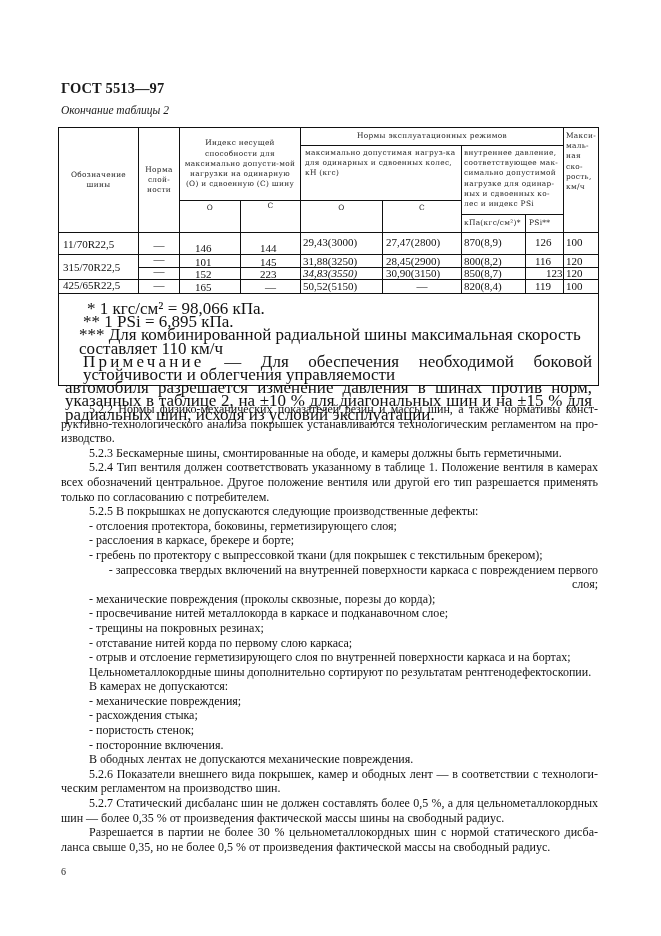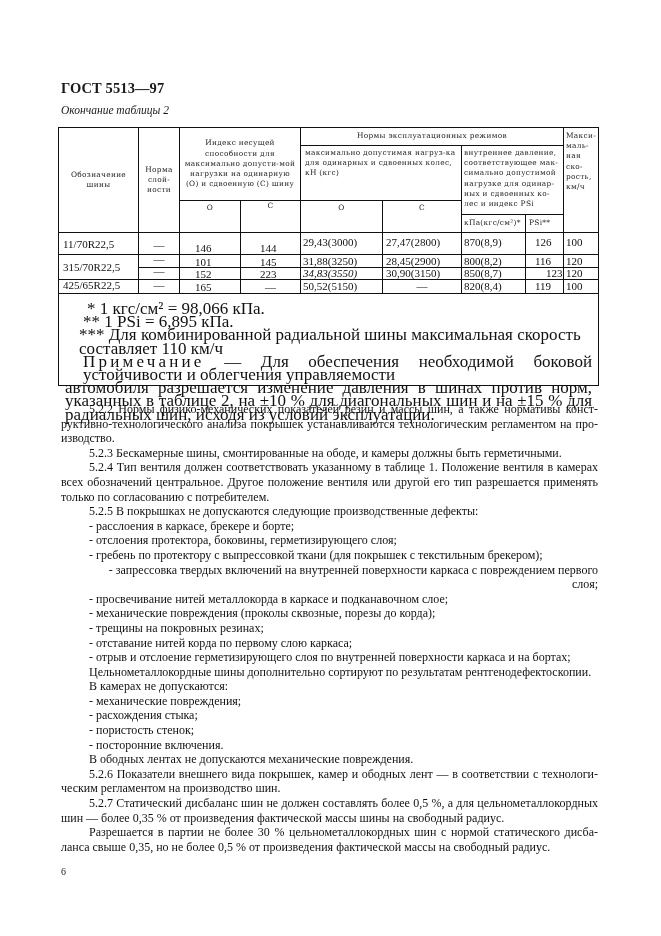--- a/index.html
+++ b/index.html
@@ -128,26 +128,26 @@
     <div class="note"><span class="lbl">Примечание</span><span> — Для обеспечения необходимой боковой устойчивости и облегчения управляемости</span></div>
     <div class="note-cont">автомобиля разрешается изменение давления в шинах против норм, указанных в таблице 2, на ±10 % для диагональных шин и на ±15 % для радиальных шин, исходя из условий эксплуатации.</div>
   </div>
 </div>
 
 <div class="abs body">
   <p class="ind">5.2.2 Нормы физико-механических показателей резин и массы шин, а также нормативы конст-руктивно-технологического анализа покрышек устанавливаются технологическим регламентом на про-изводство.</p>
   <p class="ind">5.2.3 Бескамерные шины, смонтированные на ободе, и камеры должны быть герметичными.</p>
   <p class="ind">5.2.4 Тип вентиля должен соответствовать указанному в таблице 1. Положение вентиля в камерах всех обозначений центральное. Другое положение вентиля или другой его тип разрешается применять только по согласованию с потребителем.</p>
   <p class="ind">5.2.5 В покрышках не допускаются следующие производственные дефекты:</p>
+  <p class="li">- отслоения протектора, боковины, герметизирующего слоя;</p>
   <p class="li">- расслоения в каркасе, брекере и борте;</p>
-  <p class="li">- отслоения протектора, боковины, герметизирующего слоя;</p>
   <p class="li">- гребень по протектору с выпрессовкой ткани (для покрышек с текстильным брекером);</p>
   <p class="flat">- запрессовка твердых включений на внутренней поверхности каркаса с повреждением первого слоя;</p>
+  <p class="li">- механические повреждения (проколы сквозные, порезы до корда);</p>
   <p class="li">- просвечивание нитей металлокорда в каркасе и подканавочном слое;</p>
-  <p class="li">- механические повреждения (проколы сквозные, порезы до корда);</p>
   <p class="li">- трещины на покровных резинах;</p>
   <p class="li">- отставание нитей корда по первому слою каркаса;</p>
   <p class="li">- отрыв и отслоение герметизирующего слоя по внутренней поверхности каркаса и на бортах;</p>
   <p class="li">Цельнометаллокордные шины дополнительно сортируют по результатам рентгенодефектоскопии.</p>
   <p class="li">В камерах не допускаются:</p>
   <p class="li">- механические повреждения;</p>
   <p class="li">- расхождения стыка;</p>
   <p class="li">- пористость стенок;</p>
   <p class="li">- посторонние включения.</p>
   <p class="li">В ободных лентах не допускаются механические повреждения.</p>

